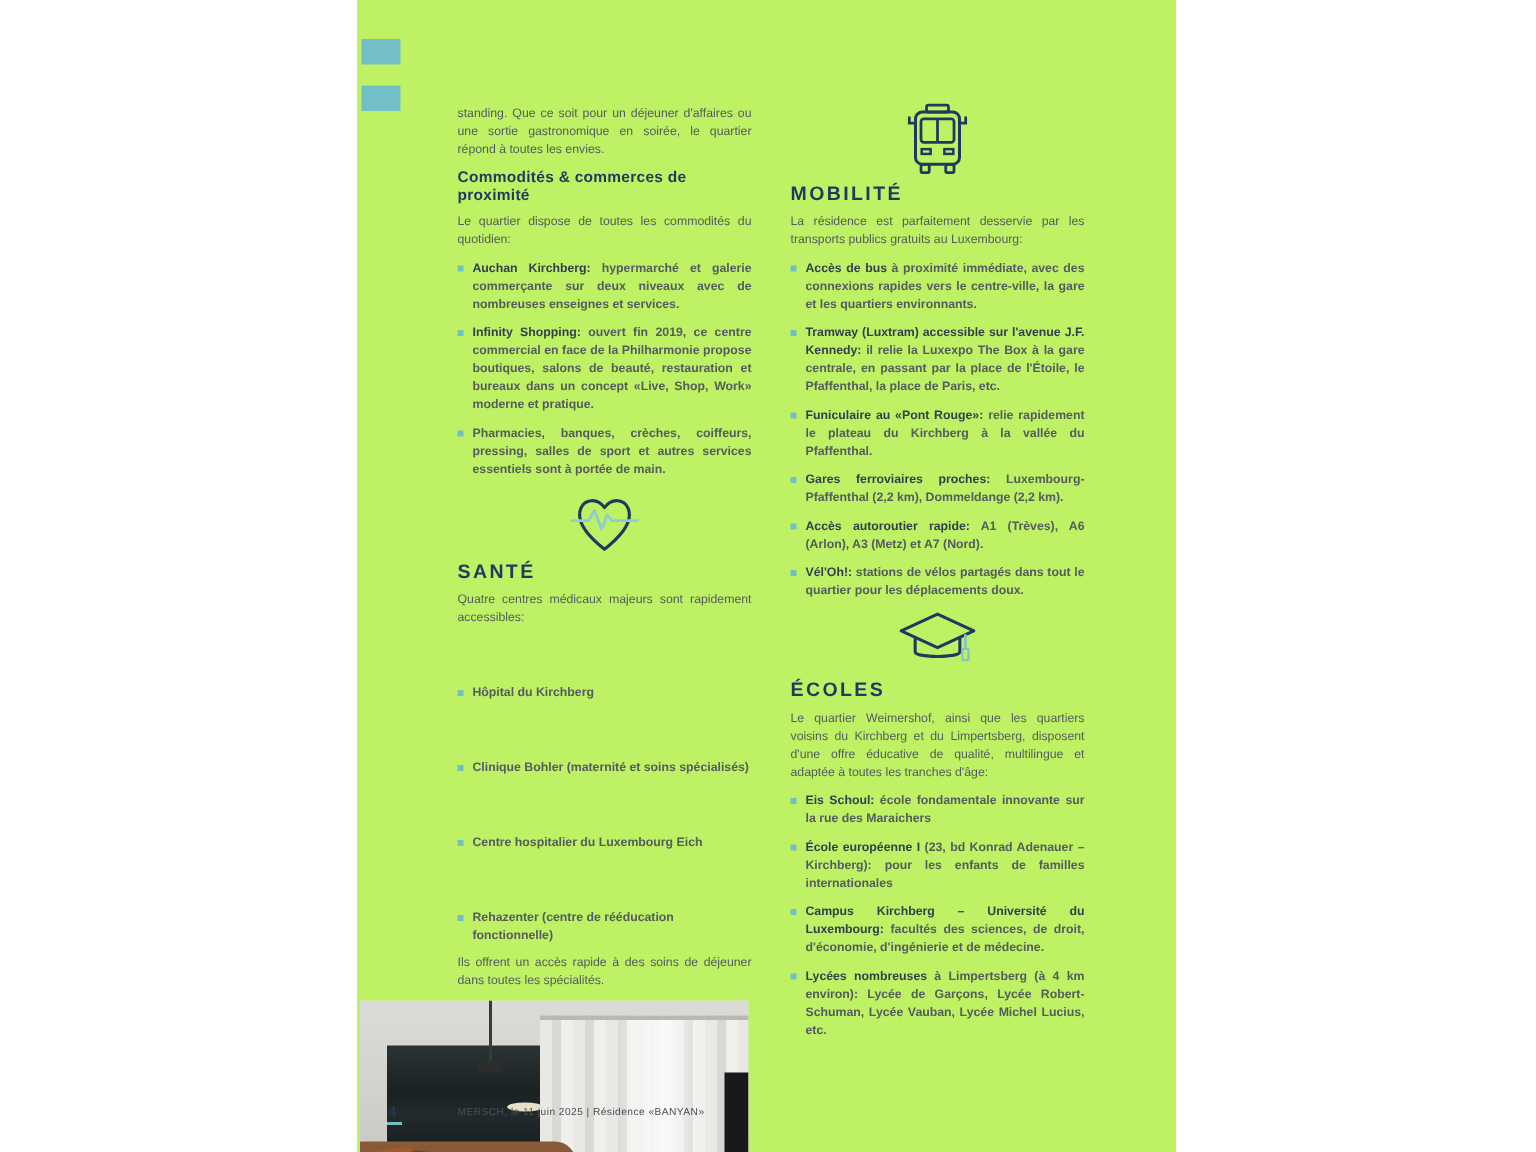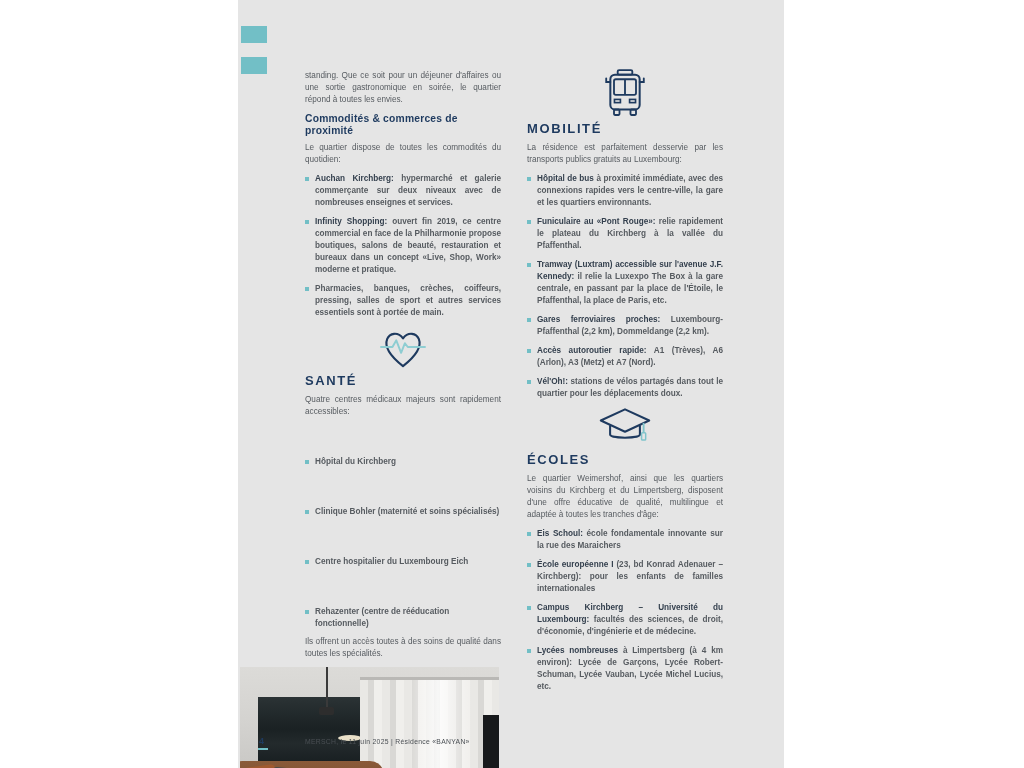--- a/index.html
+++ b/index.html
@@ -1,18 +1,18 @@
 <!DOCTYPE html>
 <html><head>
 <meta charset="utf-8">
 <style>
   html,body{margin:0;padding:0;}
   body{width:1024px;height:768px;background:#ffffff;font-family:"Liberation Sans","DejaVu Sans",sans-serif;position:relative;overflow:hidden;}
   .canvas{position:absolute;inset:0;background:#ffffff;}
-  .page{position:absolute;left:238px;top:0;width:546px;height:768px;background:#e5e5e5;}
+  .page{position:absolute;left:238px;top:0;width:546px;height:768px;background:#bef264;}
   .sq{position:absolute;left:3px;width:26px;height:17px;background:#72bfc6;}
   .sq1{top:26px;}
   .sq2{top:57px;}
   .col{position:absolute;font-size:8.2px;line-height:12px;color:#565b60;}
   .col-left{left:67px;top:70px;width:196px;}
   .col-right{left:289px;top:60px;width:196px;}
   p{margin:0 0 7px;text-align:justify;}
   .h-sub{font-size:10.3px;font-weight:bold;color:#1e3a5f;margin:4px 0 5px;letter-spacing:.2px;}
   .h-section{font-size:13px;font-weight:bold;color:#1e3a5f;letter-spacing:1.6px;margin:5px 0 7px;}
   .icon-wrap{text-align:center;margin:6px 0 2px;}
@@ -81,21 +81,21 @@
           </div>
           <div class="bullet">
             <span class="marker"></span>
             <span class="bullet-text">Centre hospitalier du Luxembourg Eich</span>
           </div>
           <div class="bullet">
             <span class="marker"></span>
             <span class="bullet-text">Rehazenter (centre de rééducation fonctionnelle)</span>
           </div>
         </div>
-      <p>Ils offrent un accès toutes à des soins de qualité dans toutes les spécialités.</p>
+      <p>Ils offrent un accès rapide à des soins de déjeuner dans toutes les spécialités.</p>
 
       <div class="photo">
         <div class="ph" style="left:0;top:150px;width:259px;height:36px;background:linear-gradient(180deg,#a8876a,#8d6e53);"></div>
         <div class="ph" style="left:18px;top:30px;width:102px;height:80px;background:linear-gradient(180deg,#2b3335 0%,#1a2123 40%,#232a2c 58%,#11171a 100%);"></div>
         <div class="ph" style="left:98px;top:68px;width:24px;height:6px;background:#e9e0c8;border-radius:50%;"></div>
         <div class="ph" style="left:86px;top:0;width:2px;height:42px;background:#3a3a3a;"></div>
         <div class="ph" style="left:79px;top:40px;width:15px;height:8px;background:#2d2d2d;border-radius:2px;"></div>
         <div class="ph" style="left:120px;top:10px;width:139px;height:134px;background:repeating-linear-gradient(90deg,#e9e8e5 0 8px,#d9d8d5 8px 14px,#f0efec 14px 22px);"></div>
         <div class="ph" style="left:170px;top:10px;width:62px;height:134px;background:linear-gradient(90deg,rgba(255,255,255,0),rgba(255,255,255,.8) 45%,rgba(255,255,255,0));"></div>
         <div class="ph" style="left:120px;top:10px;width:139px;height:3px;background:#b9b8b5;"></div>
@@ -128,29 +128,29 @@
           <rect x="29" y="34" width="6.5" height="3.5" stroke="#1e3a5f" stroke-width="1.8"></rect>
           <rect x="12" y="45" width="6" height="6" rx="1" stroke="#1e3a5f" stroke-width="2"></rect>
           <rect x="30" y="45" width="6" height="6" rx="1" stroke="#1e3a5f" stroke-width="2"></rect>
         </svg>
       </div>
       <div class="h-section">MOBILITÉ</div>
       <p>La résidence est parfaitement desservie par les transports publics gratuits au Luxembourg:</p>
       <div class="bullets">
           <div class="bullet">
             <span class="marker"></span>
-            <span class="bullet-text"><b>Hôpital de bus</b> à proximité immédiate, avec des connexions rapides vers le centre-ville, la gare et les quartiers environnants.</span>
+            <span class="bullet-text"><b>Accès de bus</b> à proximité immédiate, avec des connexions rapides vers le centre-ville, la gare et les quartiers environnants.</span>
+          </div>
+          <div class="bullet">
+            <span class="marker"></span>
+            <span class="bullet-text"><b>Tramway (Luxtram) accessible sur l'avenue J.F. Kennedy:</b> il relie la Luxexpo The Box à la gare centrale, en passant par la place de l'Étoile, le Pfaffenthal, la place de Paris, etc.</span>
           </div>
           <div class="bullet">
             <span class="marker"></span>
             <span class="bullet-text"><b>Funiculaire au «Pont Rouge»:</b> relie rapidement le plateau du Kirchberg à la vallée du Pfaffenthal.</span>
-          </div>
-          <div class="bullet">
-            <span class="marker"></span>
-            <span class="bullet-text"><b>Tramway (Luxtram) accessible sur l'avenue J.F. Kennedy:</b> il relie la Luxexpo The Box à la gare centrale, en passant par la place de l'Étoile, le Pfaffenthal, la place de Paris, etc.</span>
           </div>
           <div class="bullet">
             <span class="marker"></span>
             <span class="bullet-text"><b>Gares ferroviaires proches:</b> Luxembourg-Pfaffenthal (2,2 km), Dommeldange (2,2 km).</span>
           </div>
           <div class="bullet">
             <span class="marker"></span>
             <span class="bullet-text"><b>Accès autoroutier rapide:</b> A1 (Trèves), A6 (Arlon), A3 (Metz) et A7 (Nord).</span>
           </div>
           <div class="bullet">

